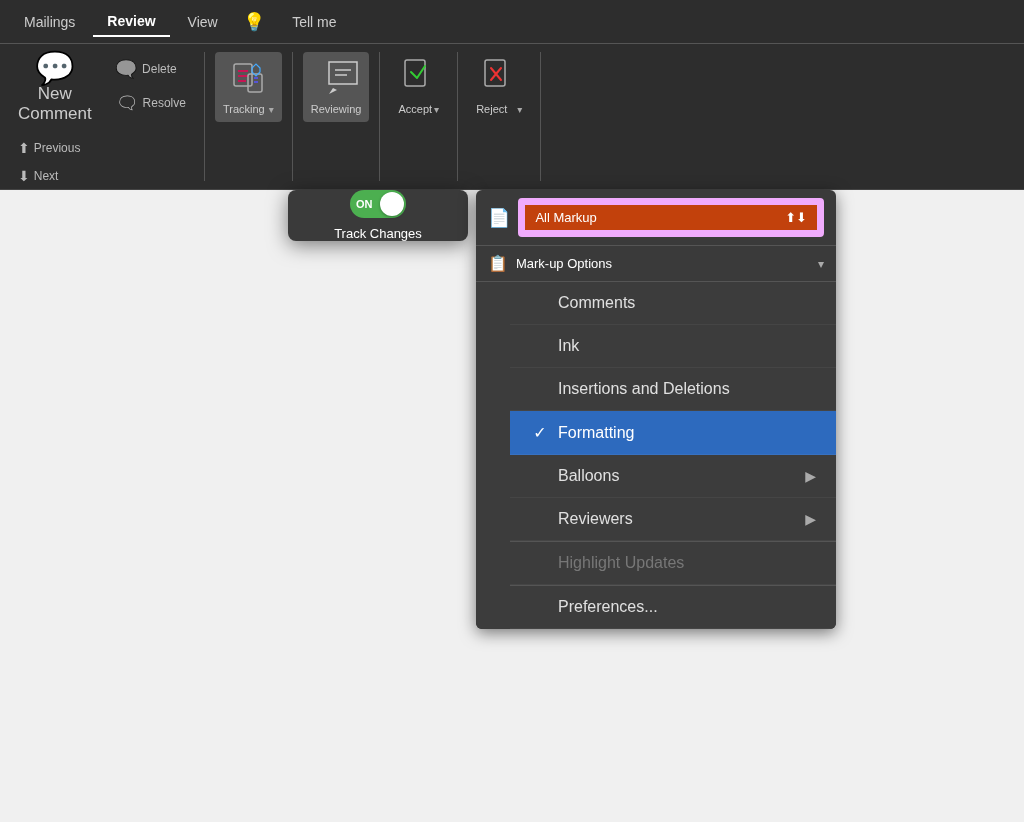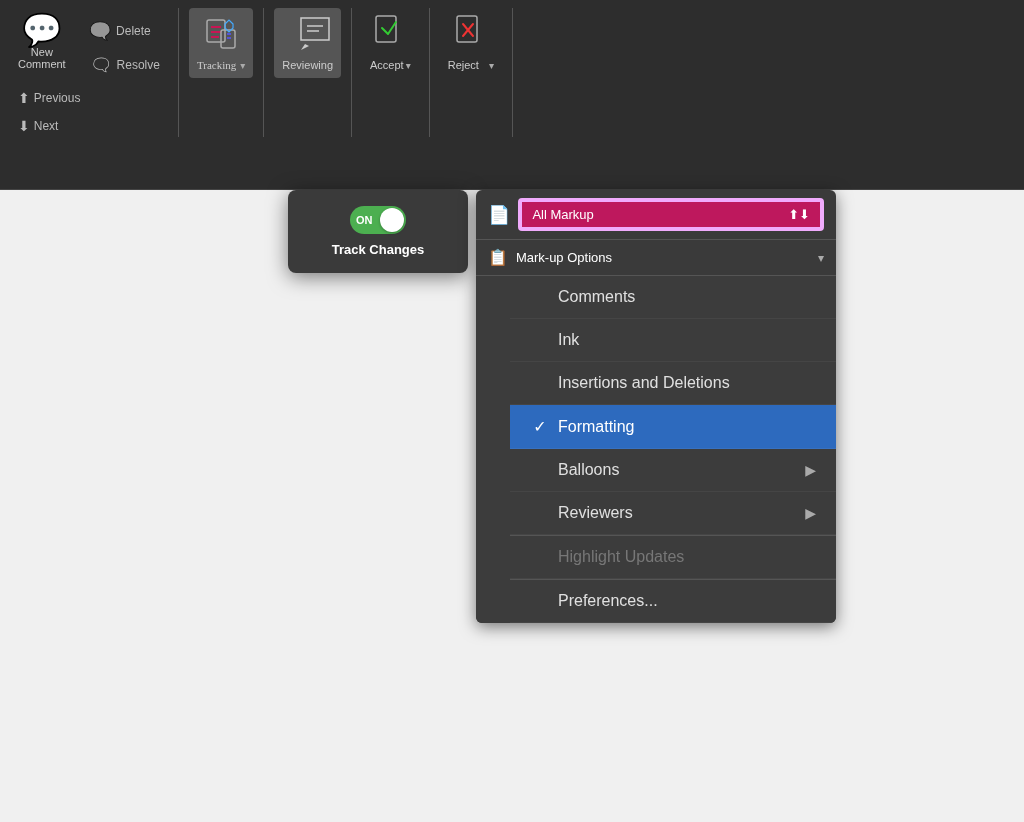--- a/index.html
+++ b/index.html
@@ -103,21 +103,20 @@
       border-radius: 3px;
       color: #bbb;
       font-size: 12px;
     }
     .small-btn .s-icon { font-size: 14px; }
 
     
     .tracking-btn {
       background: #555;
       border-radius: 4px;
-      font-family: Liberation Serif, serif;
     }
 
     
     .dropdown-arrow {
       font-size: 10px;
       color: #aaa;
     }
 
     
     .content-area {
@@ -129,21 +128,21 @@
       bottom: 0;
     }
 
     
     .track-changes-popup {
       position: absolute;
       top: 190px;
       left: 288px;
       background: #3a3a3a;
       border-radius: 8px;
-      padding: 16px;
+      padding: 0;
       box-shadow: 0 4px 20px rgba(0,0,0,0.5);
       display: flex;
       flex-direction: column;
       align-items: center;
       gap: 8px;
       z-index: 10;
       min-width: 180px;
     }
 
     .toggle-container {
@@ -178,21 +177,21 @@
       background: #fff;
       border-radius: 50%;
       position: absolute;
       right: 2px;
       box-shadow: 0 1px 3px rgba(0,0,0,0.3);
     }
 
     .track-changes-label {
       color: #fff;
       font-size: 13px;
-      font-weight: 700;
+      font-weight: 400;
       text-align: center;
     }
 
     
     .markup-panel {
       position: absolute;
       top: 190px;
       left: 476px;
       background: #3a3a3a;
       border-radius: 6px;
@@ -210,22 +209,22 @@
       gap: 8px;
     }
 
     .markup-select-icon {
       font-size: 18px;
       color: #ccc;
     }
 
     .markup-select-box {
       flex: 1;
-      background: #be185d;
-      border: 4px solid #f0abfc;
+      background: #c2410c;
+      border: 7px solid #f0abfc;
       border-radius: 4px;
       padding: 5px 10px;
       color: #fff;
       font-size: 13px;
       display: flex;
       align-items: center;
       justify-content: space-between;
       cursor: pointer;
     }
 
@@ -312,29 +311,36 @@
       color: #ddd;
     }
 
     .icon-big { font-size: 32px; line-height: 1; }
   </style>
 </head>
 <body>
 
 <div class="ribbon">
 
+  <div class="tab-bar">
+    <div class="tab-item">Mailings</div>
+    <div class="tab-item active">Review</div>
+    <div class="tab-item">View</div>
+    <div class="tab-lightbulb">💡</div>
+    <div class="tab-item">Tell me</div>
+  </div>
 
   <div class="ribbon-content">
 
     <div class="ribbon-group" style="flex-direction: column; justify-content: center; gap: 6px;">
       <div style="display:flex; gap: 8px; align-items: flex-start;">
 
         <div class="new-comment-btn">
           <div class="icon-big">💬</div>
-          <div class="label" style="font-size:11px; color:#ccc; text-align:center; margin-top:0;">New<br>Comment</div>
+          <div class="label" style="font-size:17px; color:#ccc; text-align:center; margin-top:0;">New<br>Comment</div>
         </div>
 
         <div style="display:flex; flex-direction:column; gap:4px; justify-content:center; margin-top: 8px;">
           <div class="small-btn">
             <span class="s-icon" style="font-size:18px; opacity:0.5;">🗨️</span>
             <span>Delete</span>
           </div>
           <div class="small-btn">
             <span class="s-icon" style="font-size:18px;">🗨</span>
             <span>Resolve</span>

